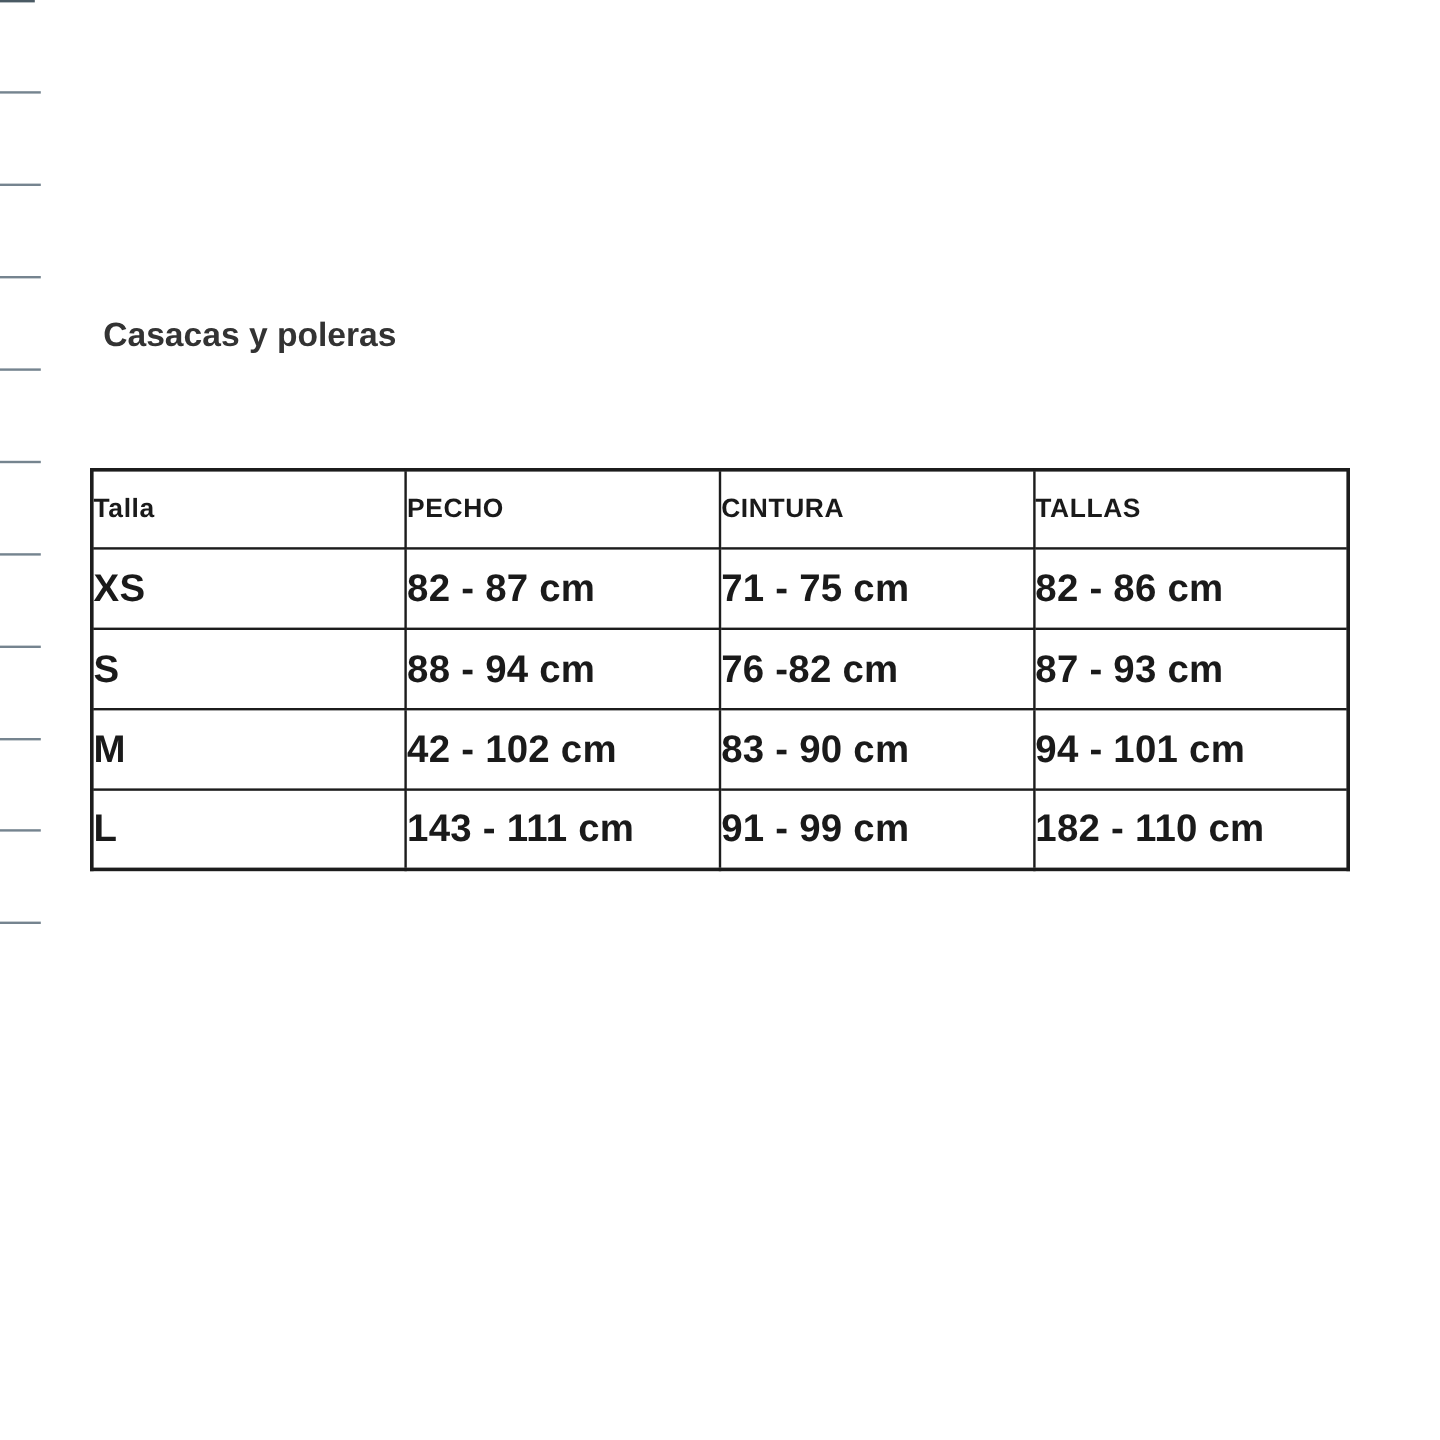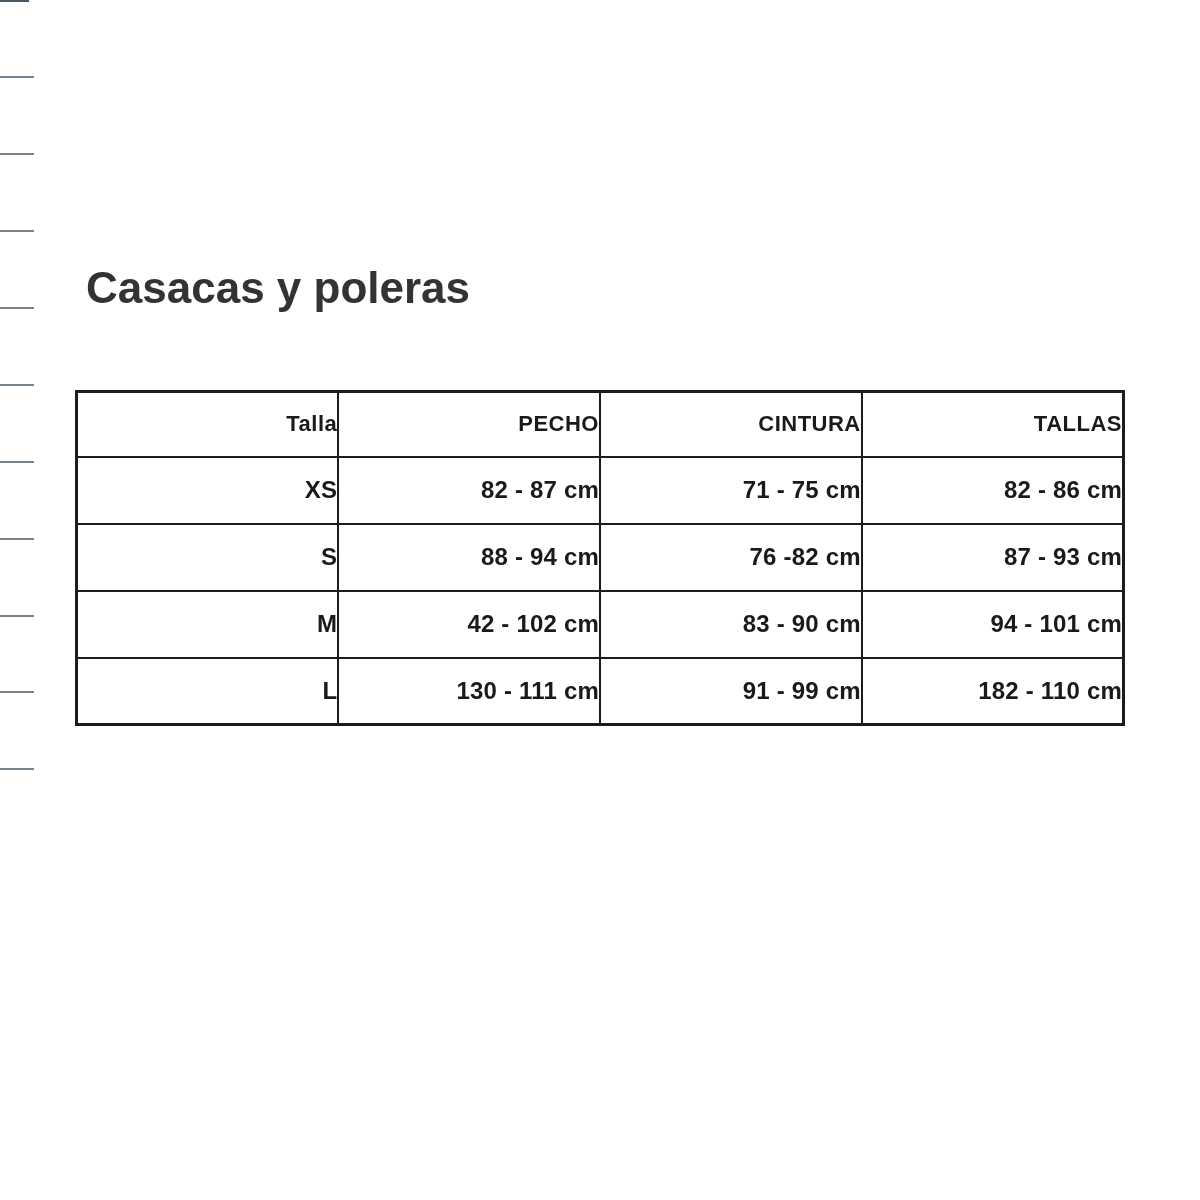--- a/index.html
+++ b/index.html
@@ -35,50 +35,50 @@
     left: 85px; top: 196px;
     font-size: 54px;
     font-weight: 800;
     letter-spacing: 1px;
     color: var(--title-color);
     white-space: nowrap;
   }
   .subtitle {
     position: absolute;
     left: 86px; top: 263px;
-    font-size: 44px;
+    font-size: 28px;
     font-weight: 700;
     color: var(--subtitle-color);
     white-space: nowrap;
   }
 
   table.size-table {
     position: absolute;
     left: 75px; top: 390px;
     width: 1050px;
     border-collapse: collapse;
     table-layout: fixed;
     border: 3px solid var(--table-border);
   }
   .size-table th, .size-table td {
     border: 2px solid var(--table-border);
-    text-align: right;
+    text-align: left;
     vertical-align: middle;
     color: var(--cell-text);
     background: #ffffff;
   }
   .size-table th {
     height: 65px;
     font-size: 22px;
     font-weight: 700;
     letter-spacing: 0.5px;
   }
   .size-table td {
     height: 67px;
-    font-size: 24px;
+    font-size: 32px;
     font-weight: 700;
     letter-spacing: 0.2px;
   }
 </style>
 </head>
 <body>
 
 <div class="page">
 
   <div>
@@ -120,20 +120,20 @@
         <td>87 - 93 cm</td>
       </tr>
       <tr>
         <td>M</td>
         <td>42 - 102 cm</td>
         <td>83 - 90 cm</td>
         <td>94 - 101 cm</td>
       </tr>
       <tr>
         <td>L</td>
-        <td>130 - 111 cm</td>
+        <td>143 - 111 cm</td>
         <td>91 - 99 cm</td>
         <td>182 - 110 cm</td>
       </tr>
     </tbody>
   </table>
 
 </div>
 
 </body></html>

